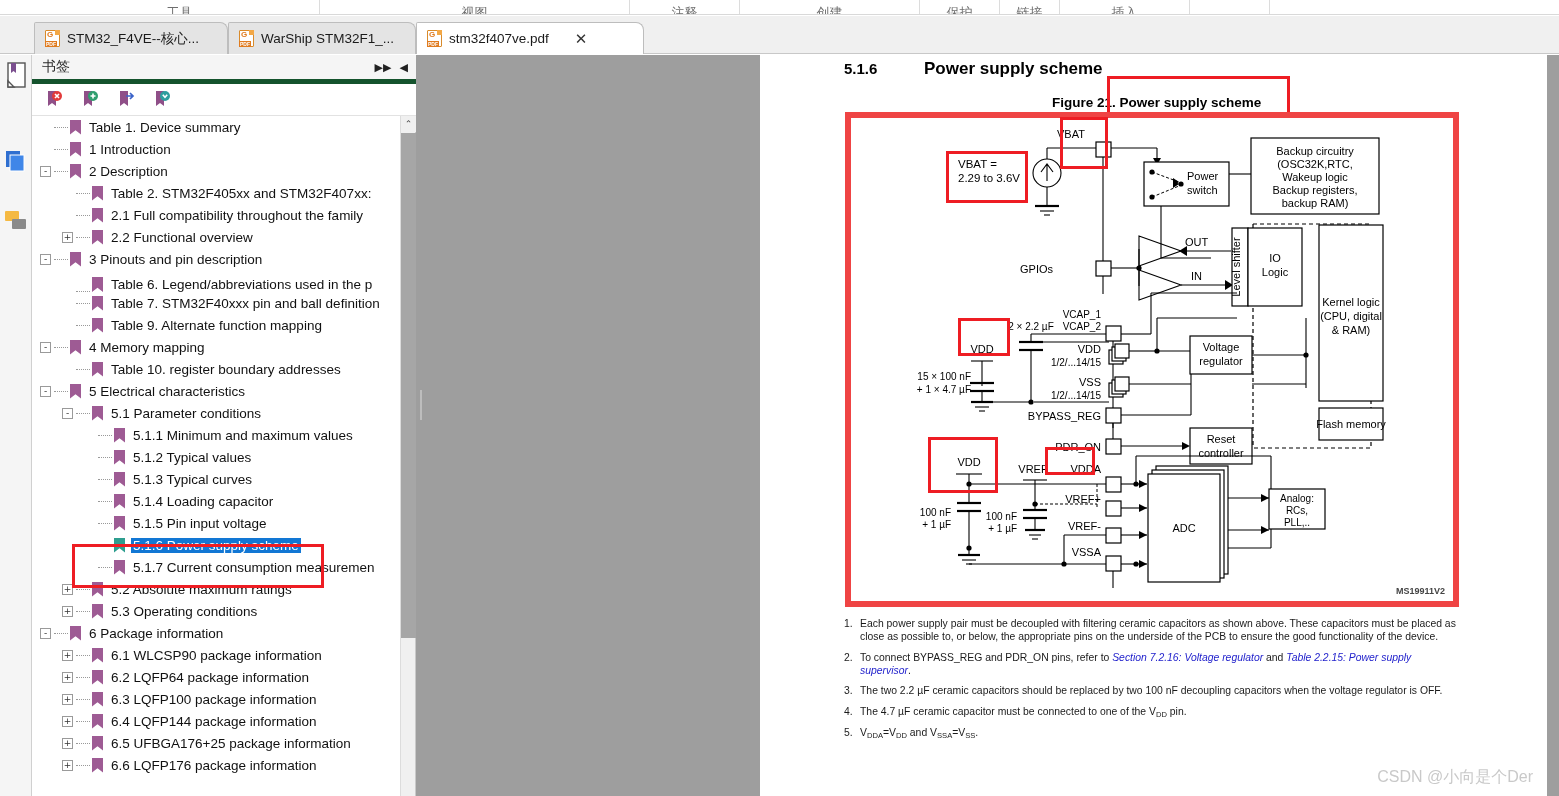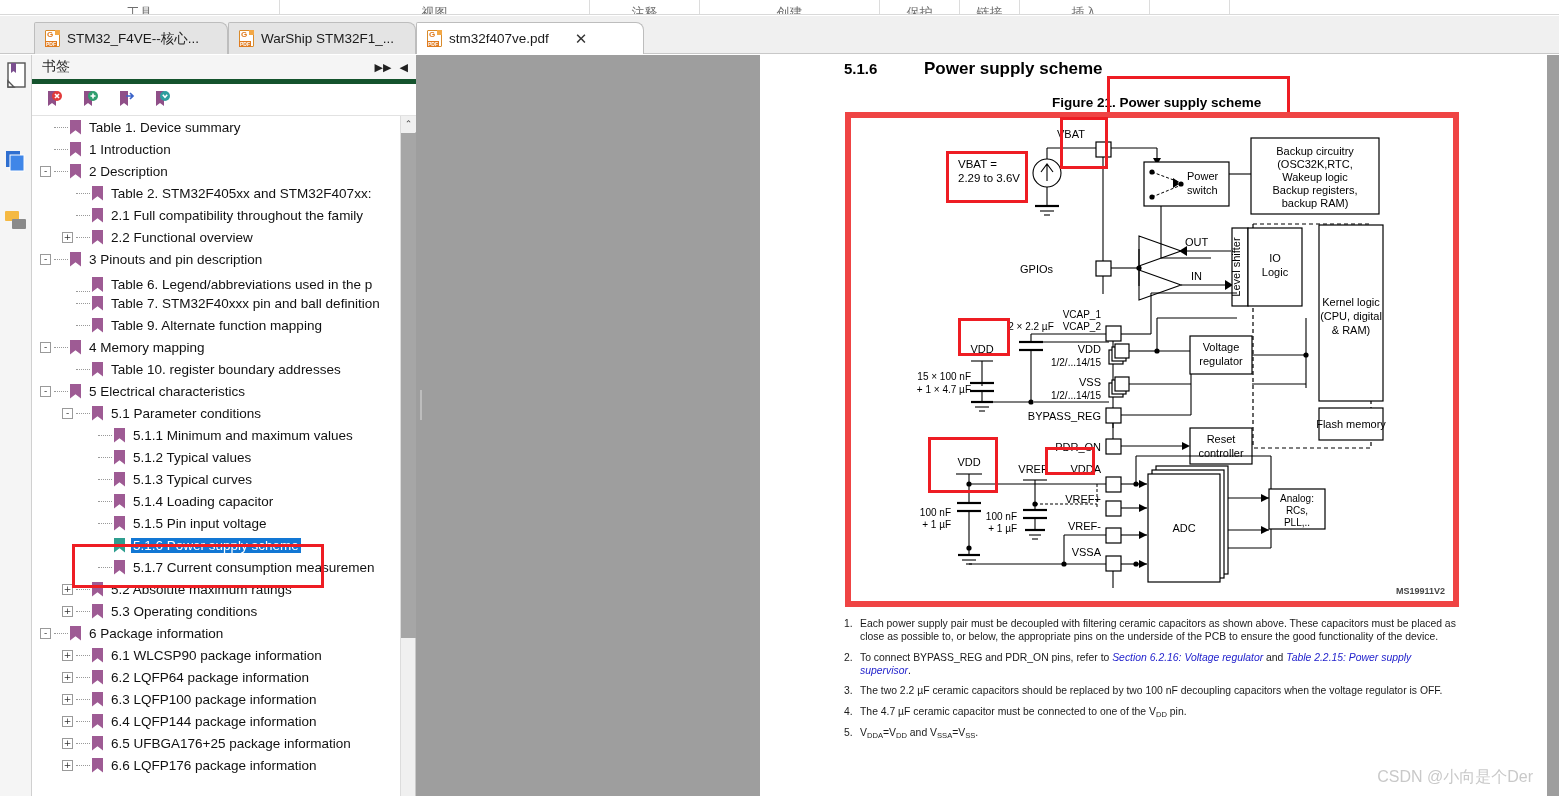--- a/index.html
+++ b/index.html
@@ -190,21 +190,21 @@
   svg.fig .wire { stroke: #000; stroke-width: 1.1; fill: none; }
   svg.fig .box { stroke: #000; stroke-width: 1.2; fill: #fff; }
   svg.fig .thick { stroke: #000; stroke-width: 2.2; fill: none; }
 </style>
 </head>
 <body>
 
 <div id="app">
 
   <div class="menubar" id="menubar">
-      <div class="menu-item" style="width: 280px;">
+      <div class="menu-item" style="width: 280px; margin-left: 40px;">
         <span>工具</span>
       </div>
       <div class="menu-item" style="width: 310px;">
         <span>视图</span>
       </div>
       <div class="menu-item" style="width: 110px;">
         <span>注释</span>
       </div>
       <div class="menu-item" style="width: 180px;">
         <span>创建</span>
@@ -820,21 +820,21 @@
       <div>2.29 to 3.6V</div>
     </div>
 
     <div class="notes" id="notes">
         <div class="note">
           <span class="n">1.</span>
           <span><span>Each power supply pair must be decoupled with filtering ceramic capacitors as shown above. These capacitors must be placed as close as possible to, or below, the appropriate pins on the underside of the PCB to ensure the good functionality of the device.</span></span>
         </div>
         <div class="note">
           <span class="n">2.</span>
-          <span><span>To connect BYPASS_REG and PDR_ON pins, refer to </span><i class="link">Section 6.2.16: Voltage regulator</i><span> and </span><i class="link">Table 2.2.15: Power supply supervisor</i><span>.</span></span>
+          <span><span>To connect BYPASS_REG and PDR_ON pins, refer to </span><i class="link">Section 7.2.16: Voltage regulator</i><span> and </span><i class="link">Table 2.2.15: Power supply supervisor</i><span>.</span></span>
         </div>
         <div class="note">
           <span class="n">3.</span>
           <span><span>The two 2.2 µF ceramic capacitors should be replaced by two 100 nF decoupling capacitors when the voltage regulator is OFF.</span></span>
         </div>
         <div class="note">
           <span class="n">4.</span>
           <span><span>The 4.7 µF ceramic capacitor must be connected to one of the V</span><span class="sub">DD</span><span> pin.</span></span>
         </div>
         <div class="note">

